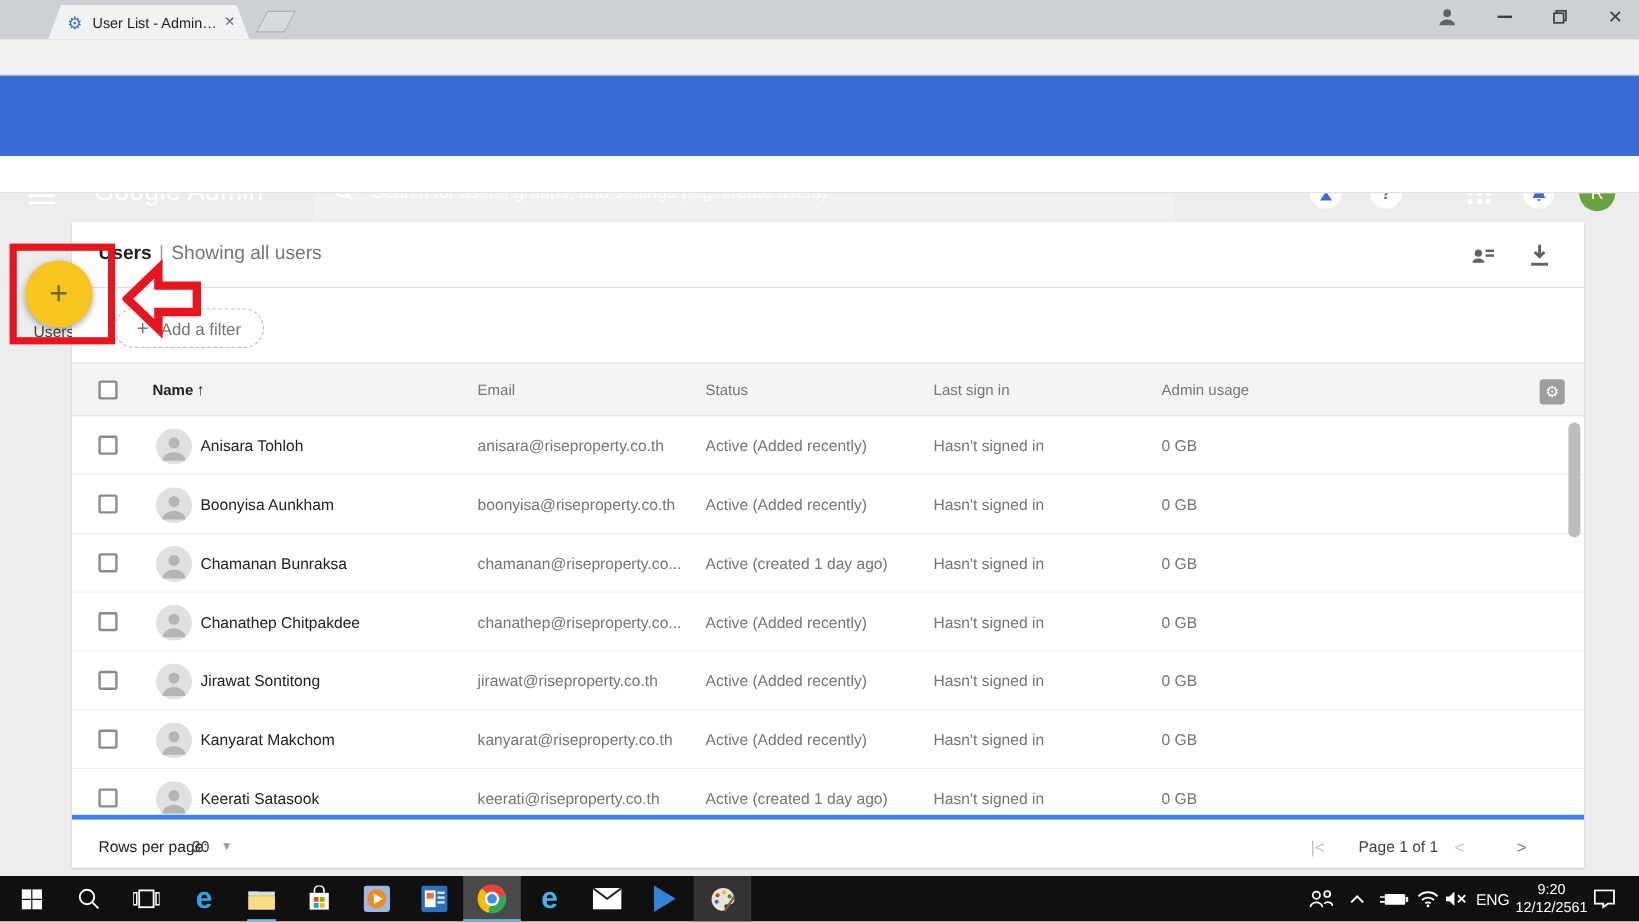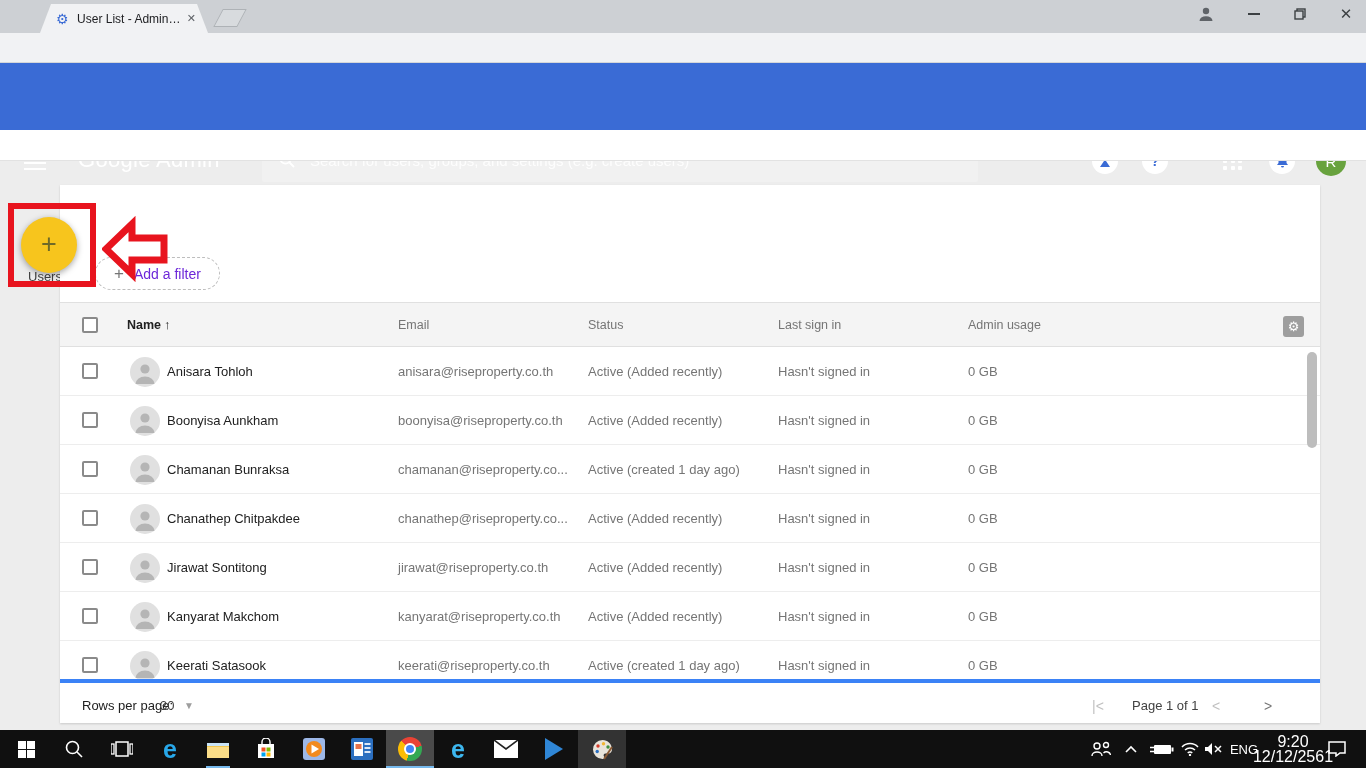--- a/index.html
+++ b/index.html
@@ -66,21 +66,21 @@
   #card-title-row { left:0; top:0; width:1260px; height:55px; border-bottom:1px solid #e0e0e0; }
   #card-title { left:22px; top:18px; font-size:16px; }
   #card-title .t1 { color:#212121; font-weight:bold; }
   #card-title .sep { color:#9e9e9e; margin:0 6px; }
   #card-title .t2 { color:#757575; }
   .card-ic { top:17px; width:22px; height:22px; color:#616161; }
   #ic-userlist { left:1165px; } #ic-download { left:1213px; }
   #filter-chip { left:35px; top:72px; height:33px; border:1px dashed #bdbdbd; border-radius:17px;
                  display:inline-flex; align-items:center; padding:0 18px; }
   #filter-plus { color:#757575; font-size:17px; margin-right:10px; }
-  #filter-label { color:#6d28d9; font-size:14px; }
+  #filter-label { color:#737373; font-size:14px; }
 
   #thead { left:0; top:117px; width:1260px; height:45px; background:#f4f4f4; border-top:1px solid #e0e0e0; border-bottom:1px solid #e0e0e0; }
   .cb { width:16px; height:16px; border:2px solid #8a8a8a; border-radius:2px; background:#fff; }
   #thead .cb { position:absolute; left:22px; top:14px; }
   .hcell { position:absolute; top:15px; font-size:12.5px; color:#757575; }
   #h-name { left:67px; color:#212121; font-weight:bold; }
   #h-sort { left:104px; top:14px; position:absolute; color:#212121; font-size:13px; }
   #h-email { left:338px; } #h-status { left:528px; } #h-last { left:718px; } #h-usage { left:908px; }
   #h-gear { position:absolute; right:16px; top:13px; width:21px; height:21px; background:#9e9e9e; border-radius:3px;
             color:#fff; font-size:13px; display:flex; align-items:center; justify-content:center; }
@@ -118,21 +118,21 @@
   #tb-paint { background:#333; }
   .edge-e { color:#28a8ea; font-size:25px; font-weight:bold; line-height:1; }
   .ie-e { color:#3db7ef; font-size:25px; font-weight:bold; line-height:1; }
   #chrome-ic { width:24px; height:24px; border-radius:50%;
       background:conic-gradient(from -45deg, #ea4335 0 120deg, #34a853 120deg 240deg, #fbbc05 240deg 360deg); position:relative; }
   #chrome-ic::before { content:""; position:absolute; left:6px; top:6px; width:12px; height:12px; border-radius:50%; background:#fff; }
   #chrome-ic::after { content:""; position:absolute; left:8px; top:8px; width:8px; height:8px; border-radius:50%; background:#4285f4; }
   #movies-tri { width:0; height:0; border-left:18px solid #2f86d6; border-top:11px solid transparent; border-bottom:11px solid transparent; }
   .tray { position:absolute; top:0; height:38px; display:flex; align-items:center; justify-content:center; color:#fff; }
   #tr-lang { left:1222px; width:44px; font-size:13px; }
-  #tr-clock { left:1260px; width:66px; font-size:16px; text-align:center; line-height:15px; flex-direction:column; }
+  #tr-clock { left:1260px; width:66px; font-size:12px; text-align:center; line-height:15px; flex-direction:column; }
 
   svg { display:block; }
 </style>
 </head>
 <body>
 
 <div id="tabstrip" class="abs">
   <div id="tab" class="abs">
     <span id="tab-fav">⚙</span>
     <span id="tab-title">User List - Admin Console</span>
@@ -225,20 +225,39 @@
       </svg>
   </div>
   <div id="avatar-r" class="abs">R</div>
 </div>
 
 <div id="crumbbar" class="abs">
   <span id="crumb" class="abs">Users</span>
 </div>
 
 <div id="card" class="abs">
+  <div id="card-title-row" class="abs">
+    <div id="card-title" class="abs">
+      <span class="t1">Users</span><span class="sep">|</span><span class="t2">Showing all users</span>
+    </div>
+    <div id="ic-userlist" class="abs card-ic">
+      <svg width="22" height="22" viewBox="0 0 22 22">
+          <circle cx="7" cy="9" r="3" fill="#616161"></circle>
+          <path d="M2 17a5 3.6 0 0 1 10 0z" fill="#616161"></path>
+          <rect x="13" y="6" width="7" height="2" fill="#616161"></rect>
+          <rect x="13" y="10" width="7" height="2" fill="#616161"></rect>
+        </svg>
+    </div>
+    <div id="ic-download" class="abs card-ic">
+      <svg width="20" height="22" viewBox="0 0 20 22">
+          <path d="M10 2v10M6 8l4 4 4-4" stroke="#616161" stroke-width="2.4" fill="none"></path>
+          <rect x="3" y="17" width="14" height="2.4" fill="#616161"></rect>
+        </svg>
+    </div>
+  </div>
 
   <div id="filter-chip" class="abs">
     <span id="filter-plus">+</span>
     <span id="filter-label">Add a filter</span>
   </div>
 
   <div id="thead" class="abs">
     <span class="cb"></span>
     <span id="h-name" class="hcell">Name</span>
     <span id="h-sort">↑</span>

